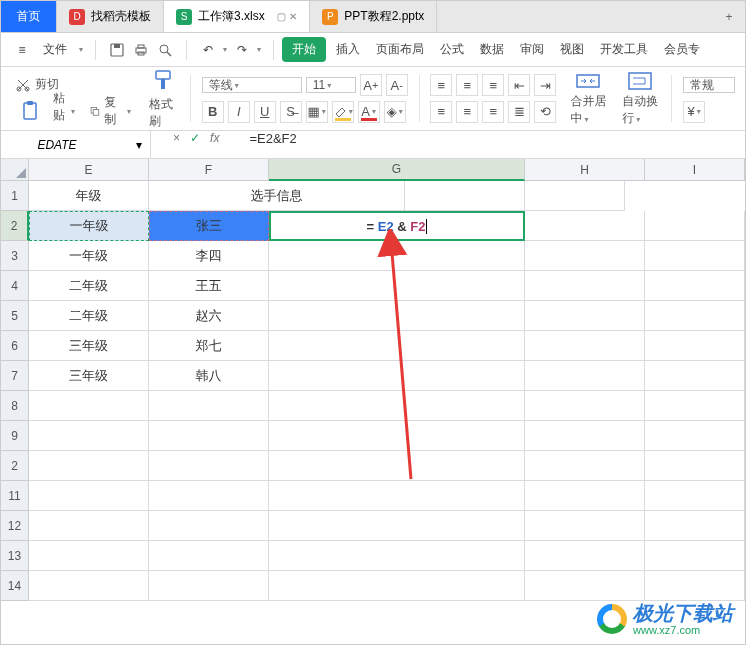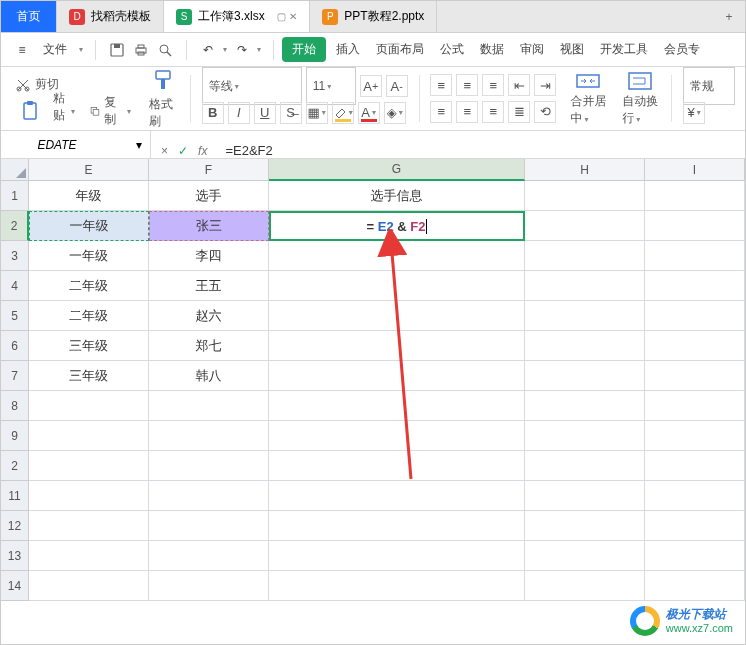--- a/index.html
+++ b/index.html
@@ -77,24 +77,24 @@
     color:#555;
   }
   .rgroup { display:flex; flex-direction:column; justify-content:space-between; padding:2px 4px; }
   .rgroup.row2 { gap:2px;}
   .rrow { display:flex; align-items:center; gap:4px; height:26px;}
   .vsep { width:1px; background:#e3e3e3; margin:4px 3px;}
   .rbtn { display:flex; align-items:center; gap:4px; padding:2px 4px; cursor:pointer; font-size:12px;}
   .big { display:flex; flex-direction:column; align-items:center; justify-content:center; padding:2px 6px; cursor:pointer; gap:2px;}
   .big .bigic { width:28px; height:28px; display:inline-flex; align-items:center; justify-content:center; color:#4a7dd4;}
   .caret8 { font-size:8px; color:#888; margin-left:2px;}
-  .fontbox { border:1px solid #ccc; height:38px; display:flex; align-items:center; padding:0 6px; font-size:12px; color:#555;}
+  .fontbox { border:1px solid #ccc; height:16px; display:flex; align-items:center; padding:0 6px; font-size:12px; color:#555;}
   .squarebtn { width:22px; height:22px; border:1px solid #ddd; display:inline-flex; align-items:center; justify-content:center; font-size:13px; color:#555; cursor:pointer;}
   
-  .fxbar { display:flex; align-items:flex-end; height:28px; border-bottom:1px solid #d9d9d9; }
+  .fxbar { display:flex; align-items:flex-start; height:28px; border-bottom:1px solid #d9d9d9;gap:12px; }
   .namebox { width:150px; border-right:1px solid #d9d9d9; height:100%; display:flex; align-items:center; justify-content:space-between; padding:0 8px 0 6px;}
   .namebox input { border:none; outline:none; width:100px; font-size:12px; font-style:italic; text-align:center;}
   .fxbtns { display:flex; align-items:center; gap:10px; padding:0 10px; color:#777;}
   .fxinput { flex:1; padding:0 8px; font-size:13px; color:#333;}
   
   .grid { position:relative; }
   .colhdr { display:flex; height:22px; background:#f2f4f7;}
   .corner { width:28px; border-right:1px solid #ccc; border-bottom:1px solid #ccc; background:#eceff3; position:relative;}
   .corner::after{ content:""; position:absolute; right:2px; bottom:2px; border:5px solid transparent; border-right-color:#9aa3af; border-bottom-color:#9aa3af;}
   .ch { border-right:1px solid #ccc; border-bottom:1px solid #ccc; display:flex; align-items:center; justify-content:center; color:#555; font-size:12px;}
@@ -109,34 +109,34 @@
   .rh { width:28px; border-right:1px solid #ccc; border-bottom:1px solid #ccc; background:#eceff3; display:flex; align-items:center; justify-content:center; color:#555; font-size:12px;}
   .rh.sel { background:#d9e6d9; border-right:2px solid #1fa463;}
   .cell { border-right:1px solid #d7dbe0; border-bottom:1px solid #d7dbe0; display:flex; align-items:center; justify-content:center; font-size:13px; color:#333; position:relative;}
   .cell.E { width:120px;}
   .cell.F { width:120px;}
   .cell.G { width:256px;}
   .cell.H { width:120px;}
   .cell.I { width:100px;}
   .row1 .cell { background:#fff;}
   .e2cell { border:1px dashed #1fa463; background:#dbe6f5;}
-  .f2cell { border:1px dashed #c56b8a; background:#c4b5fd;}
+  .f2cell { border:1px dashed #c56b8a; background:#3b82f6;}
   .g2cell { border:2px solid #1fa463; background:#fff;}
   .g2cell .formula { font-size:13px;font-weight:bold;}
   .g2cell .ref1 { color:#2b66c4;}
   .g2cell .ref2 { color:#b23a6b;}
   .g2cell .curs { border-right:1px solid #000; margin-left:1px; height:16px;}
   
   .arrow { position:absolute; pointer-events:none;}
   
   .watermark { position:absolute; right:12px; bottom:8px; display:flex; align-items:center; gap:6px;}
   .watermark .logo { width:30px; height:30px; border-radius:50%; background:conic-gradient(#f7b733 0 120deg,#28a745 120deg 240deg,#1e90ff 240deg 360deg); position:relative;}
   .watermark .logo::after{content:""; position:absolute; inset:6px; background:#fff; border-radius:50%;}
   .watermark .txt { display:flex; flex-direction:column; line-height:1.1;}
-  .watermark .t1{ font-size:12px; font-weight:700; color:#2e7dd7; font-style:italic;}
+  .watermark .t1{ font-size:20px; font-weight:700; color:#2e7dd7; font-style:italic;}
   .watermark .t2{ font-size:11px; color:#1fa463;}
   svg { display:block;}
 </style>
 </head>
 <body>
 
 <div class="tabs">
   <div class="tab home">
       <span>首页</span>
     </div>
@@ -350,21 +350,20 @@
     <div class="ch F">F</div>
     <div class="ch G sel">G</div>
     <div class="ch H">H</div>
     <div class="ch I">I</div>
   </div>
   <div class="rows">
 
     <div class="row row1">
       <div class="rh">1</div>
       <div class="cell E">年级</div>
-      <div class="cell F">选手</div>
       <div class="cell G">选手信息</div>
       <div class="cell H"></div>
       <div class="cell I"></div>
     </div>
 
     <div class="row">
       <div class="rh sel">2</div>
       <div class="cell E e2cell">一年级</div>
       <div class="cell F f2cell">张三</div>
       <div class="cell G g2cell">

